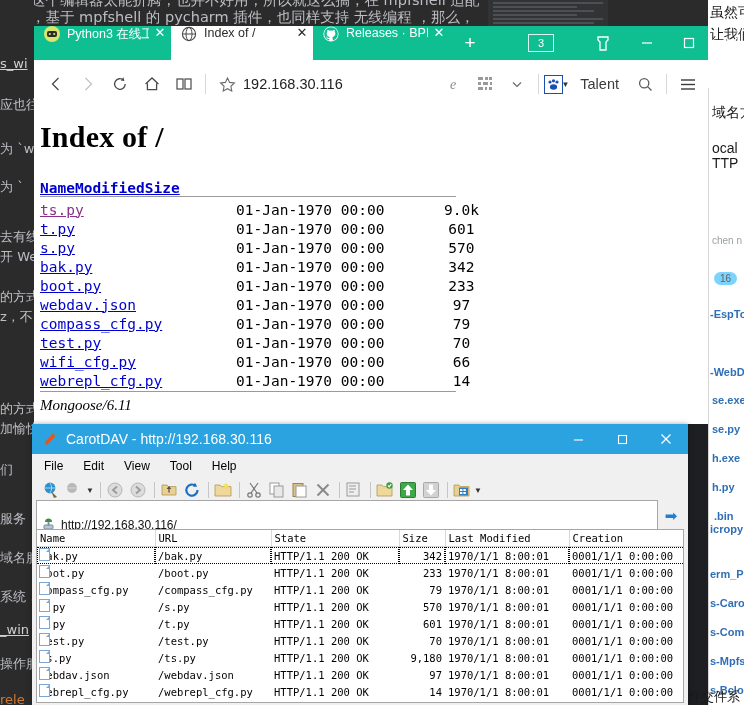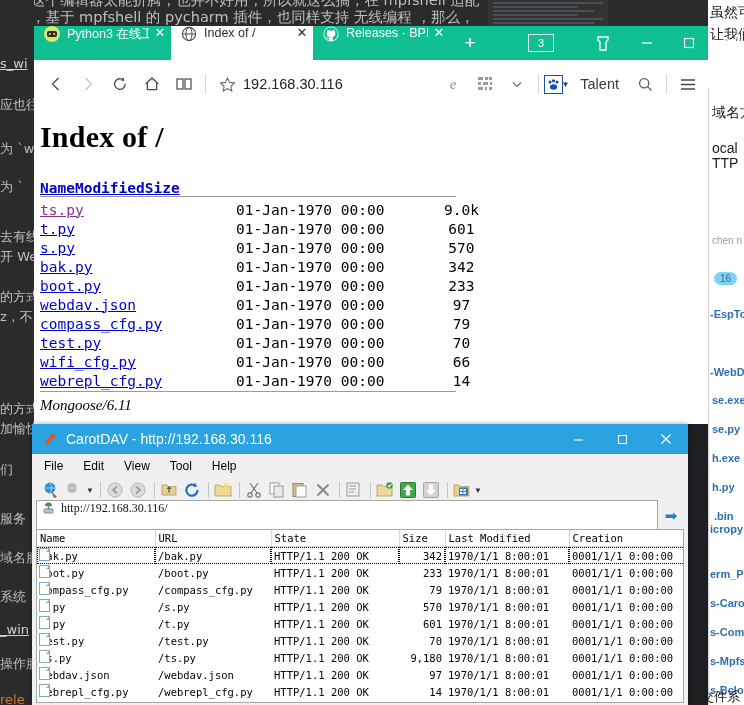--- a/index.html
+++ b/index.html
@@ -83,22 +83,22 @@
   .c-ico{width:16px;height:16px;margin:0 8px 0 10px;position:relative;flex:none;}
   .c-ttl-txt{color:#ffffff;font-size:14px;flex:1;white-space:nowrap;}
   .c-wbtn{width:44px;height:30px;display:flex;align-items:center;justify-content:center;color:#fff;flex:none;}
   .c-menu{height:23px;background:#f0f0f0;display:flex;align-items:center;padding-left:12px;}
   .c-menu span{font-size:12px;color:#000;margin-right:20px;white-space:nowrap;}
   .c-toolbar{height:26px;background:#f0f0f0;display:flex;align-items:center;padding-left:10px;}
   .tb{width:18px;height:18px;margin-right:5px;position:relative;flex:none;}
   .tbsep{width:1px;height:16px;background:#c6c6c6;margin:0 5px 0 2px;flex:none;}
   .tbcaret{font-size:8px;color:#333;margin:0 4px 0 -2px;align-self:center;flex:none;}
   .c-addr{height:26px;background:#f0f0f0;display:flex;align-items:center;padding:0 4px;}
-  .c-addr-in{flex:1;height:33px;background:#fff;border:1px solid #a6a6a6;display:flex;align-items:flex-start;
-     box-sizing:border-box;font-family:Liberation Serif, serif;}
+  .c-addr-in{flex:1;height:33px;background:#fff;border:1px solid #a6a6a6;display:flex;align-items:flex-end;
+     box-sizing:border-box;}
   .c-addr-in .aico{width:15px;height:15px;margin:0 5px 0 4px;position:relative;flex:none;}
   .c-addr-in .atxt{font-size:12px;color:#111;white-space:nowrap;}
   .c-go{width:26px;height:21px;display:flex;align-items:center;justify-content:center;color:#1f7fd0;
      font-size:15px;flex:none;}
   .c-list{position:absolute;left:4px;top:105px;width:648px;height:174px;background:#fff;border:1px solid #a6a6a6;
      box-sizing:border-box;overflow:hidden;}
   table.dav{border-collapse:collapse;width:100%;font-family:"DejaVu Sans Mono","Liberation Mono",monospace;
      font-size:10.5px;table-layout:fixed;}
   table.dav th{font-weight:normal;text-align:left;background:#fff;border-right:1px solid #d8d8d8;
      border-bottom:1px solid #d8d8d8;padding:2px 3px;color:#000;height:16px;box-sizing:border-box;}

